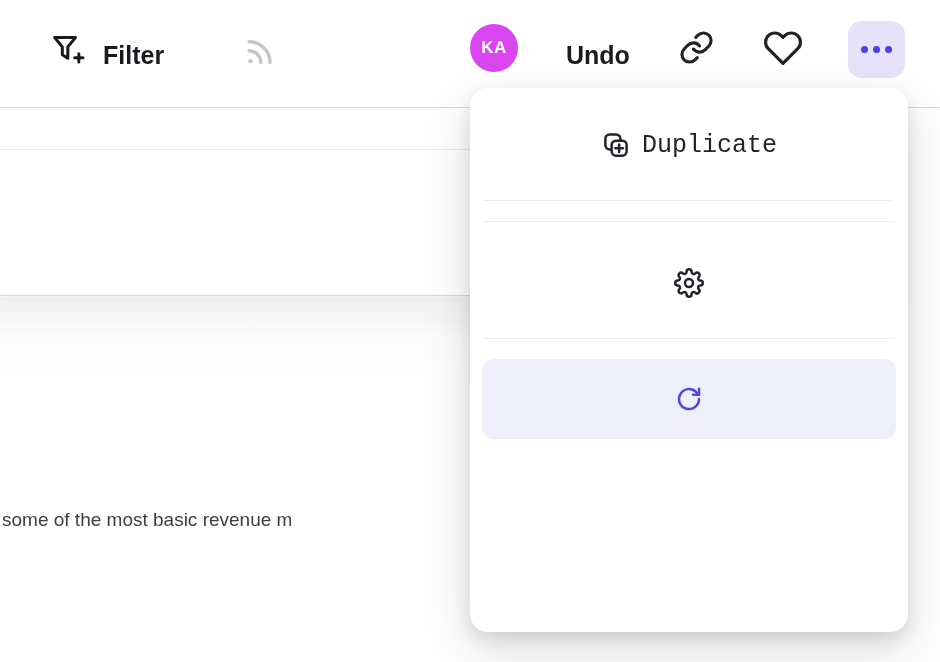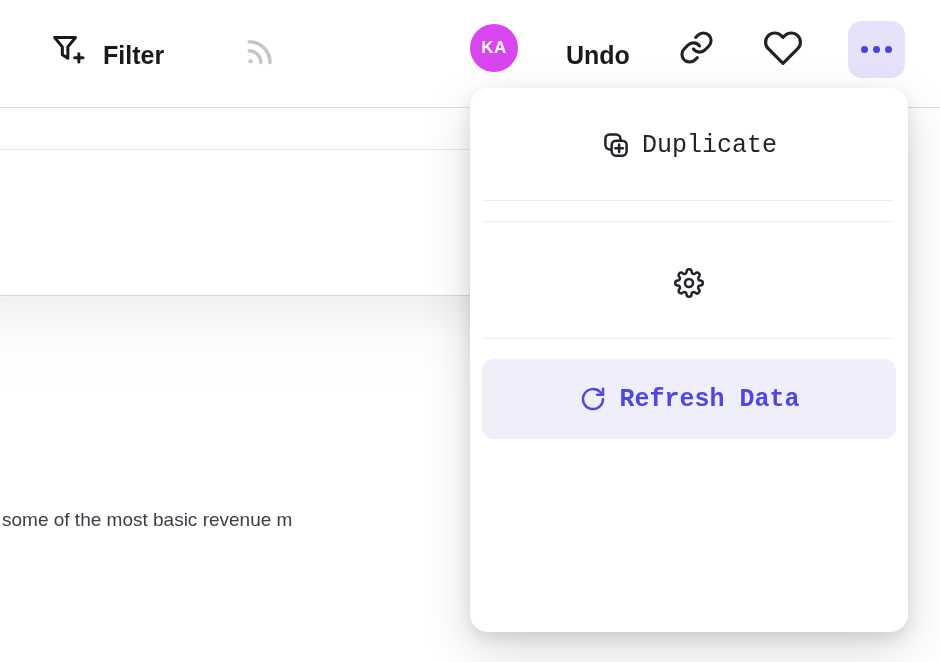--- a/index.html
+++ b/index.html
@@ -163,16 +163,15 @@
 
   <div class="menu-divider"></div>
 
   <button class="menu-item highlighted">
     <span class="mi-icon">
       <svg width="30" height="30" viewBox="0 0 24 24" fill="none" stroke="currentColor" stroke-width="2" stroke-linecap="round" stroke-linejoin="round">
         <path d="M20 12a8 8 0 1 1-2.4-5.7L20 8.5"></path>
         <path d="M20 3.8v4.7h-4.7"></path>
       </svg>
     </span>
-    <span class="mi-label">Refresh Data</span>
   </button>
 
 </div>
 
 </body></html>

